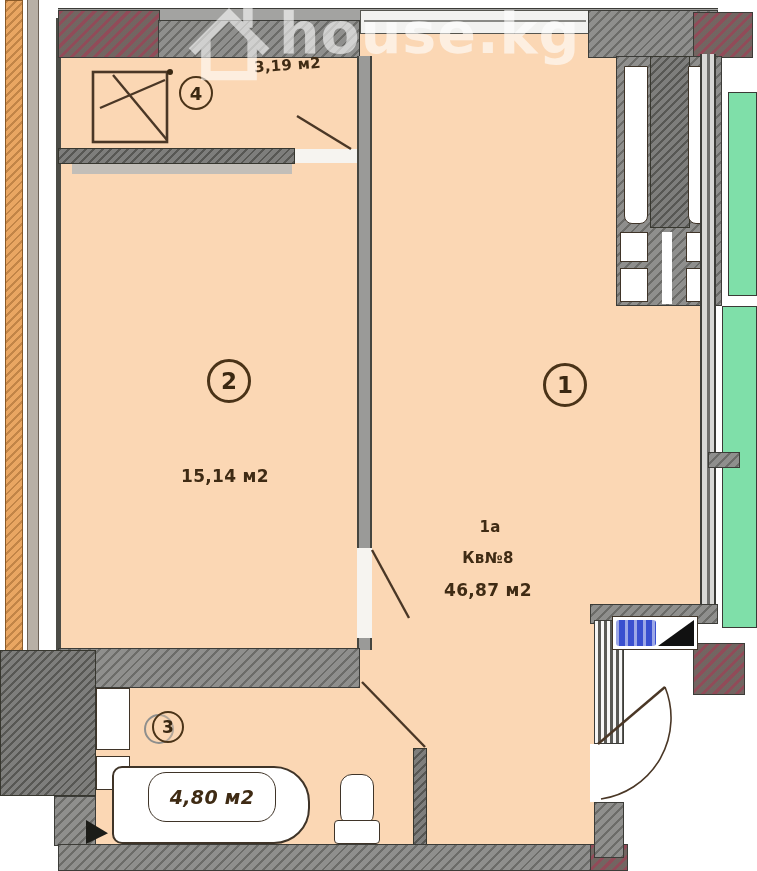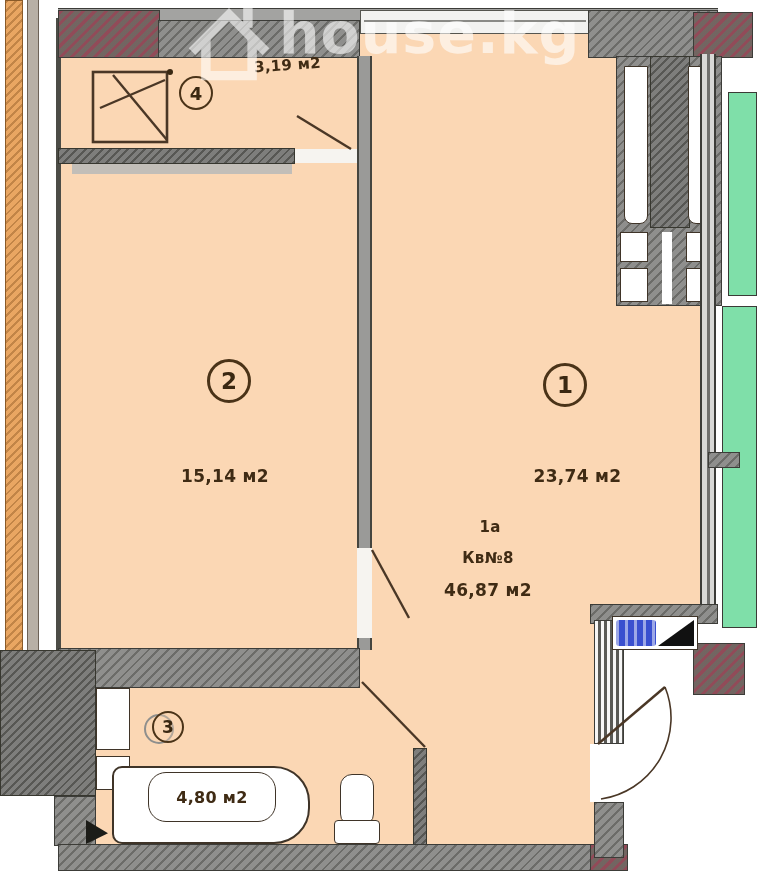--- a/index.html
+++ b/index.html
@@ -96,21 +96,21 @@
   <div class="abs green" style="left:728px;top:92px;width:29px;height:204px;"></div>
   <div class="abs green" style="left:722px;top:306px;width:35px;height:322px;"></div>
   <div class="abs wall" style="left:708px;top:452px;width:32px;height:16px;"></div>
 
   <div class="abs whitebox" style="left:96px;top:688px;width:34px;height:62px;"></div>
   <div class="abs whitebox" style="left:96px;top:756px;width:34px;height:34px;"></div>
   <div class="abs" style="left:86px;top:820px;width:22px;height:24px;background:#1c1c18;
        clip-path:polygon(0 0,100% 55%,0 100%);"></div>
   <div class="abs whitebox" style="left:112px;top:766px;width:198px;height:78px;border-width:2.5px;border-radius:10px 36px 36px 10px;"></div>
   <div class="abs whitebox" style="left:148px;top:772px;width:128px;height:50px;border-radius:18px;display:flex;align-items:center;justify-content:center;">
-    <span class="arealabel" style="font-size:16px;">4,80 м2</span>
+    <span class="arealabel" style="font-size:19px;font-style:italic;">4,80 м2</span>
   </div>
   <div class="abs whitebox" style="left:340px;top:774px;width:34px;height:52px;border-radius:12px;"></div>
   <div class="abs whitebox" style="left:334px;top:820px;width:46px;height:24px;border-radius:4px;"></div>
 
   <svg class="overlay" width="757" height="871" viewBox="0 0 757 871">
     <g stroke="#4a3726" stroke-width="2.4" fill="none">
       <rect x="93" y="72" width="74" height="70" stroke-width="2.6"></rect>
       <line x1="113" y1="75" x2="167" y2="140"></line>
       <line x1="165" y1="80" x2="100" y2="108"></line>
       <circle cx="170" cy="72" r="3" fill="#3a2812" stroke="none"></circle>
@@ -128,21 +128,20 @@
   <div class="abs arealabel" style="left:225px;top:56px;width:125px;font-size:15px;transform:rotate(-4deg);">3,19 м2</div>
 
   <div class="abs circle" style="left:207px;top:359px;width:44px;height:44px;font-size:23px;">
     <span>2</span>
   </div>
   <div class="abs arealabel" style="left:150px;top:466px;width:150px;font-size:17px;">15,14 м2</div>
 
   <div class="abs circle" style="left:543px;top:363px;width:44px;height:44px;font-size:23px;">
     <span>1</span>
   </div>
-  <div class="abs arealabel" style="left:500px;top:466px;width:155px;font-size:17px;">23,74 м2</div>
 
   <div class="abs arealabel" style="left:440px;top:518px;width:100px;font-size:15px;">1а</div>
   <div class="abs arealabel" style="left:428px;top:549px;width:120px;font-size:15px;">Кв№8</div>
   <div class="abs arealabel" style="left:418px;top:580px;width:140px;font-size:17px;">46,87 м2</div>
 
   <div class="abs" style="left:144px;top:714px;width:30px;height:30px;border:2.5px solid #8f8f8d;border-radius:50%;"></div>
   <div class="abs circle" style="left:152px;top:711px;width:32px;height:32px;font-size:17px;border-width:2.5px;">
     <span>3</span>
   </div>
 

